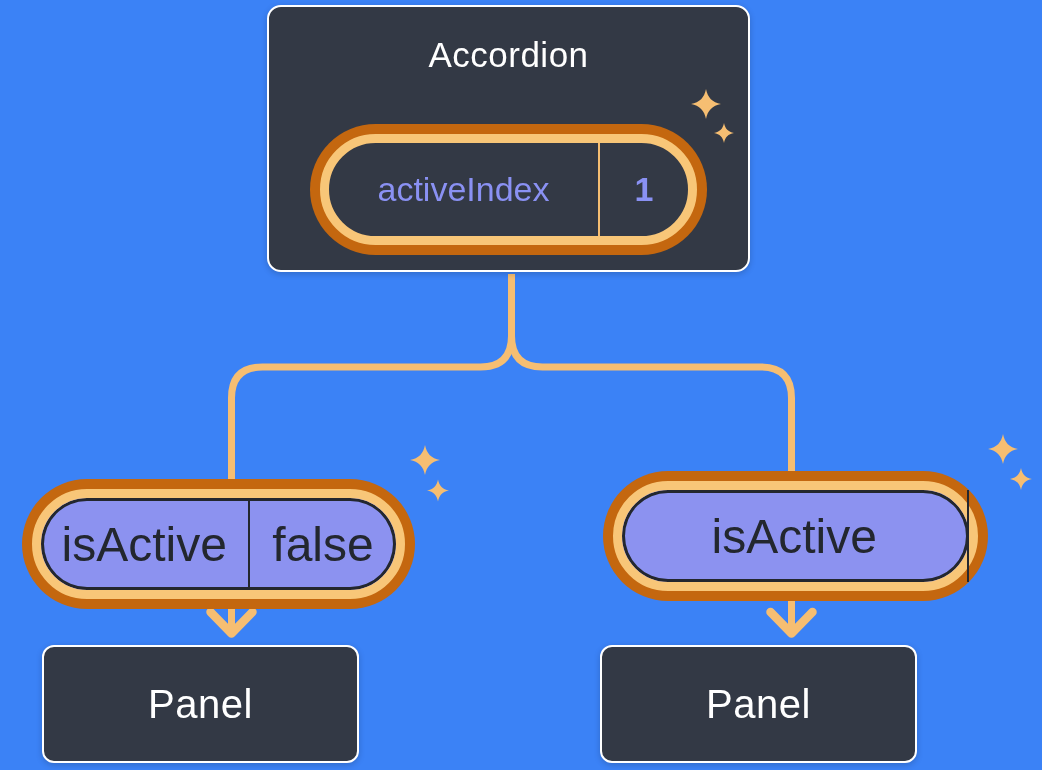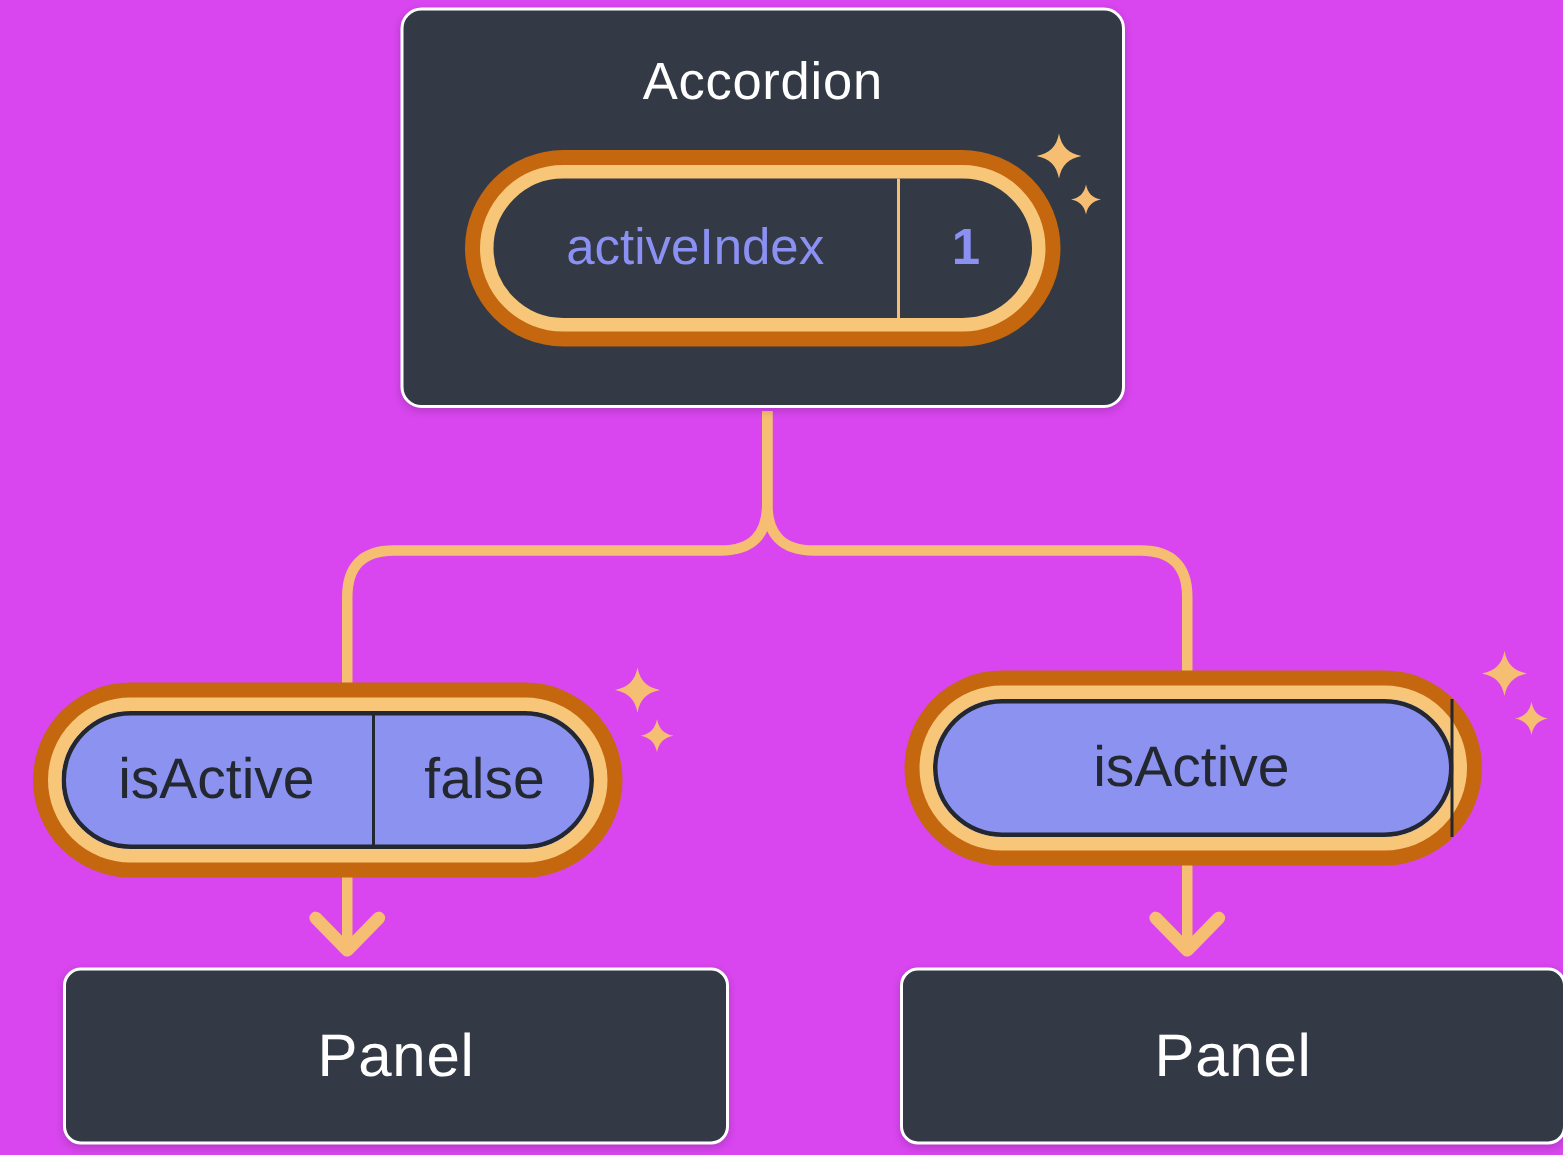--- a/index.html
+++ b/index.html
@@ -1,20 +1,20 @@
 <!DOCTYPE html>
 <html><head>
 <meta charset="utf-8">
 <style>
   html,body { margin:0; padding:0; }
   .canvas {
     position: relative;
     width: 1042px;
     height: 770px;
-    background: #d946ef;
+    background: #3b82f6;
     font-family: "Liberation Sans", "DejaVu Sans", sans-serif;
     overflow: hidden;
   }
   svg.connectors {
     position: absolute;
     left: 0; top: 0;
     z-index: 1;
   }
   .node-box {
     position: absolute;
@@ -36,49 +36,50 @@
   }
   .pill {
     position: absolute;
     box-sizing: border-box;
     border-radius: 999px;
     border: 9px solid #F8C678;
     box-shadow: 0 0 0 10px #C4670F;
     display: flex;
     align-items: stretch;
     z-index: 3;
+    margin-top: 24px;
   }
   .pill-dark {
     left: 320px; top: 110px;
     width: 377px; height: 111px;
     background: #333945;
   }
   .pill-purple {
     background: #8C92F0;
     box-shadow: inset 0 0 0 3px #23272F, 0 0 0 10px #C4670F;
   }
   .pill-left  { left: 32px;  top: 465px; width: 373px; height: 110px; }
   .pill-right { left: 613px; top: 457px; width: 365px; height: 110px; }
   .pill .cell {
     display: flex;
     align-items: center;
     justify-content: center;
   }
   .pill .cell.grow { flex: 1; }
   .pill-dark .cell  { color: #8A91F3; font-size: 34px; }
   .pill-dark .cell.val { width: 88px; font-weight: 700; }
-  .pill-purple .cell { color: #23272F; font-size: 38px; }
+  .pill-purple .cell { color: #23272F; font-size: 48px; }
   .pill-left  .cell.val { width: 146px; font-weight: 400; }
   .pill-right .cell.val { width: 136px; font-weight: 700; }
   .divider { width: 2px; align-self: stretch; }
   .divider-orange { background: #F6BE72; }
   .divider-dark   { background: #23272F; width: 2.5px; }
   .panel-box {
     position: absolute;
-    width: 444px; height: 118px;
+    width: 317px; height: 118px;
     background: #333945;
     border: 2.5px solid #FFFFFF;
     border-radius: 12px;
     box-sizing: border-box;
     box-shadow: 0 2px 6px rgba(0,0,0,0.18);
     display: flex;
     align-items: center;
     justify-content: center;
     color: #FFFFFF;
     font-size: 40px;

